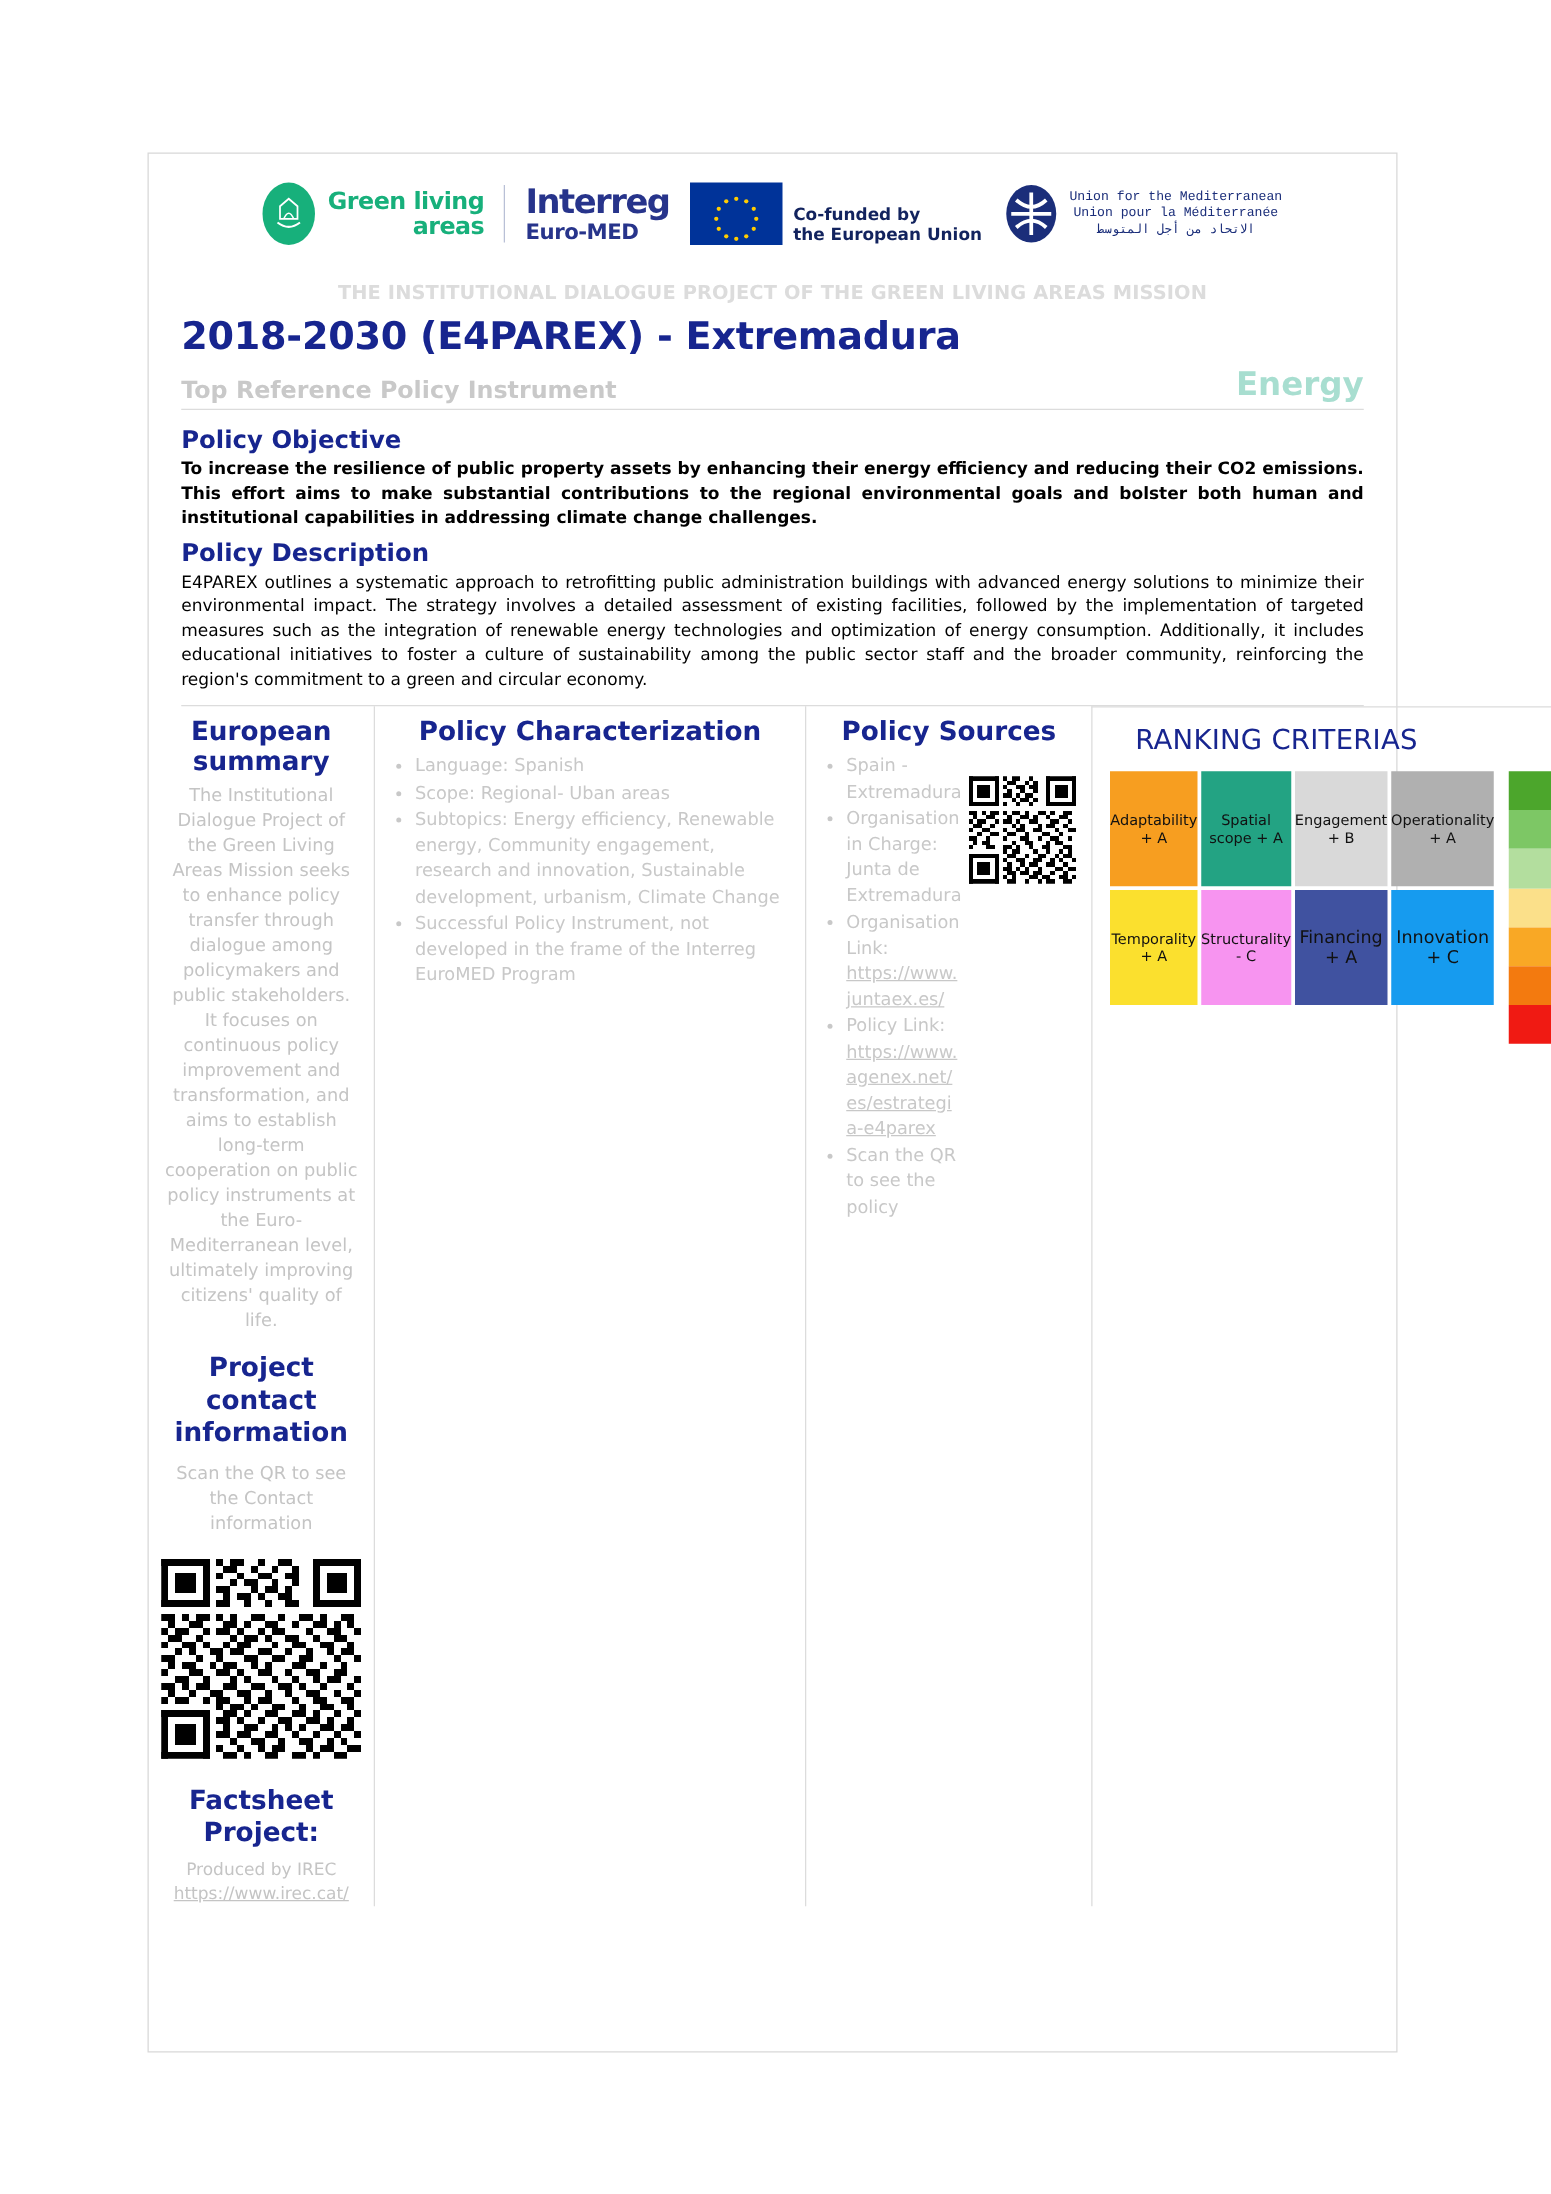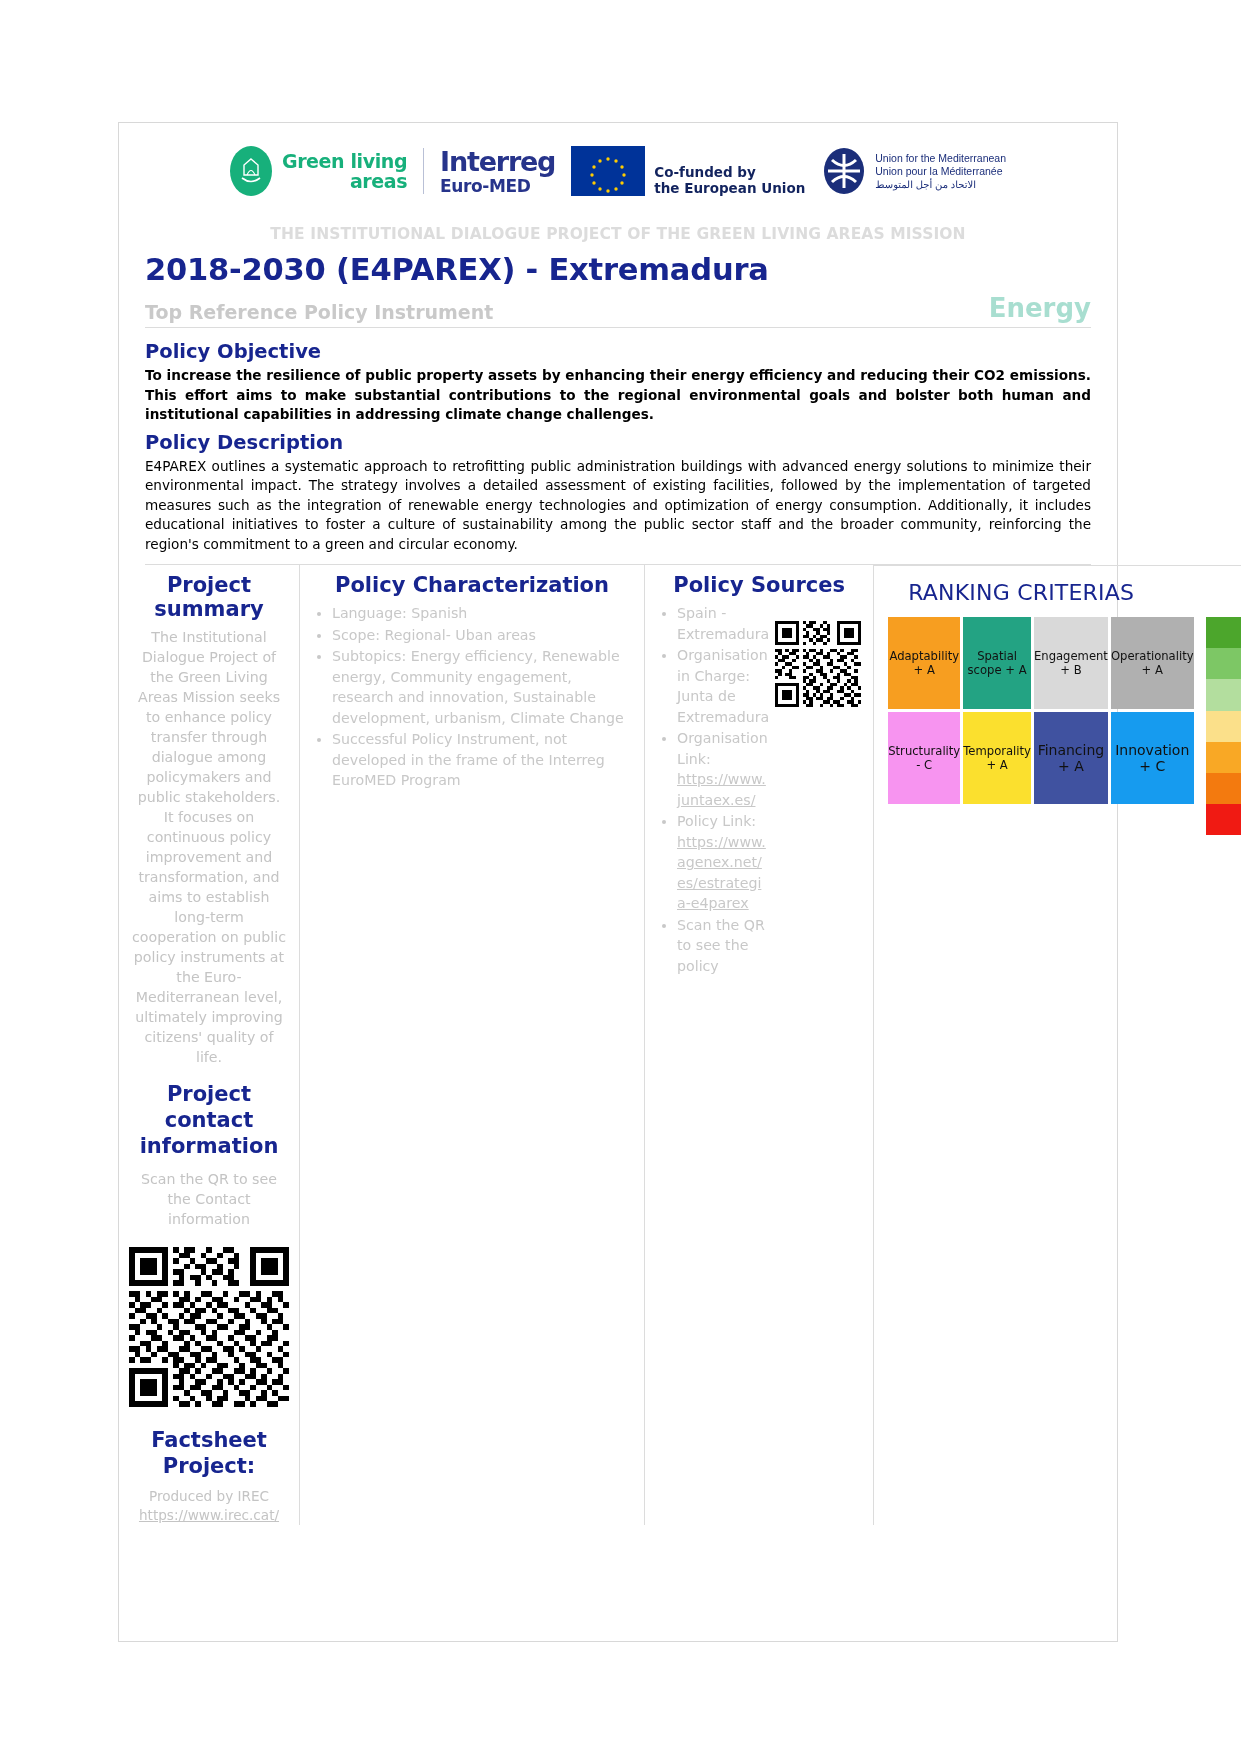--- a/index.html
+++ b/index.html
@@ -15,21 +15,21 @@
   .gla-text{font-family:"DejaVu Sans",sans-serif;font-weight:bold;color:#17b07b;font-size:19px;line-height:20px;text-align:right;letter-spacing:-.4px;}
   .vline{width:1px;height:46px;background:#b9c0d6;}
   .interreg{font-family:"DejaVu Sans",sans-serif;color:#27348b;line-height:1;}
   .interreg .t1{font-size:27px;font-weight:bold;letter-spacing:-1.2px;display:block;}
   .interreg .t2{font-size:17px;font-weight:bold;letter-spacing:-.4px;display:block;margin-top:3px;}
   .eu{display:flex;align-items:flex-end;gap:9px;}
   .euflag{position:relative;width:74px;height:50px;background:#003399;}
   .eutext{font-family:"DejaVu Sans",sans-serif;color:#12235e;font-size:13.5px;font-weight:bold;line-height:16px;}
   .ufm{display:flex;align-items:center;gap:8px;}
   .ufm-mark{width:46px;height:50px;}
-  .ufm-text{color:#1b2e7a;font-size:10.5px;line-height:13px;font-family:Liberation Sans, sans-serif;}
+  .ufm-text{color:#1b2e7a;font-size:10.5px;line-height:13px;font-family:Liberation Mono, monospace;text-align:center;}
   .ufm-text .ar{direction:rtl;font-size:10px;}
 
   
   .tbox{padding:4px 26px 0 26px;}
   .kicker{color:#dcdcdc;font-weight:bold;font-size:15.5px;letter-spacing:.1px;text-align:center;padding:12px 0 10px 0;}
   .maintitle{color:#17258f;font-weight:bold;font-size:30.5px;line-height:34px;text-align:justify;letter-spacing:-.2px;}
   .maintitle .l2{text-align:left;display:block;}
   .subrow{display:flex;align-items:flex-end;justify-content:space-between;padding:6px 0 4px 0;border-bottom:1px solid #dcdcdc;}
   .subleft{color:#c9c9c9;font-size:19px;font-weight:bold;text-align:center;}
   .subright{color:#a8ded0;font-size:26px;font-weight:bold;}
@@ -177,21 +177,21 @@
       <div class="h2">Policy Objective</div>
       <div class="obj">To increase the resilience of public property assets by enhancing their energy efficiency and reducing their CO2 emissions. This effort aims to make substantial contributions to the regional environmental goals and bolster both human and institutional capabilities in addressing climate change challenges.</div>
       <div class="h2">Policy Description</div>
       <div class="desc">E4PAREX outlines a systematic approach to retrofitting public administration buildings with advanced energy solutions to minimize their environmental impact. The strategy involves a detailed assessment of existing facilities, followed by the implementation of targeted measures such as the integration of renewable energy technologies and optimization of energy consumption. Additionally, it includes educational initiatives to foster a culture of sustainability among the public sector staff and the broader community, reinforcing the region's commitment to a green and circular economy.</div>
       <div class="hr"></div>
     </div>
 
     <div class="cols">
 
       <div class="col-left">
-        <div class="ch l">Project summary</div>
+        <div class="ch l">European summary</div>
         <div class="summary">The Institutional Dialogue Project of the Green Living Areas Mission seeks to enhance policy transfer through dialogue among policymakers and public stakeholders. It focuses on continuous policy improvement and transformation, and aims to establish long-term cooperation on public policy instruments at the Euro-Mediterranean level, ultimately improving citizens' quality of life.</div>
 
         <div class="contact-h">Project contact information</div>
         <div class="contact-p">Scan the QR to see the Contact information</div>
 
         <svg class="qrbig" viewBox="0 0 29 29" shape-rendering="crispEdges">
           <rect width="29" height="29" fill="#fff"></rect>
           <g fill="#000">
             <rect x="0" y="0" width="7" height="1"></rect>
               <rect x="0" y="6" width="7" height="1"></rect>
@@ -610,25 +610,25 @@
                 </div>
               <div class="cell" style="background:#23A383">
                   <span>Spatial scope + A</span>
                 </div>
               <div class="cell" style="background:#D9D9D9">
                   <span>Engagement + B</span>
                 </div>
               <div class="cell" style="background:#B0B0B0">
                   <span>Operationality + A</span>
                 </div>
+              <div class="cell" style="background:#FBE02E">
+                  <span>Temporality + A</span>
+                </div>
               <div class="cell" style="background:#F794F0">
                   <span>Structurality - C</span>
-                </div>
-              <div class="cell" style="background:#FBE02E">
-                  <span>Temporality + A</span>
                 </div>
               <div class="cell big" style="background:#4052A0">
                   <span>Financing + A</span>
                 </div>
               <div class="cell big" style="background:#169BEF">
                   <span>Innovation + C</span>
                 </div>
             </div>
 
             <div class="scalecol">

